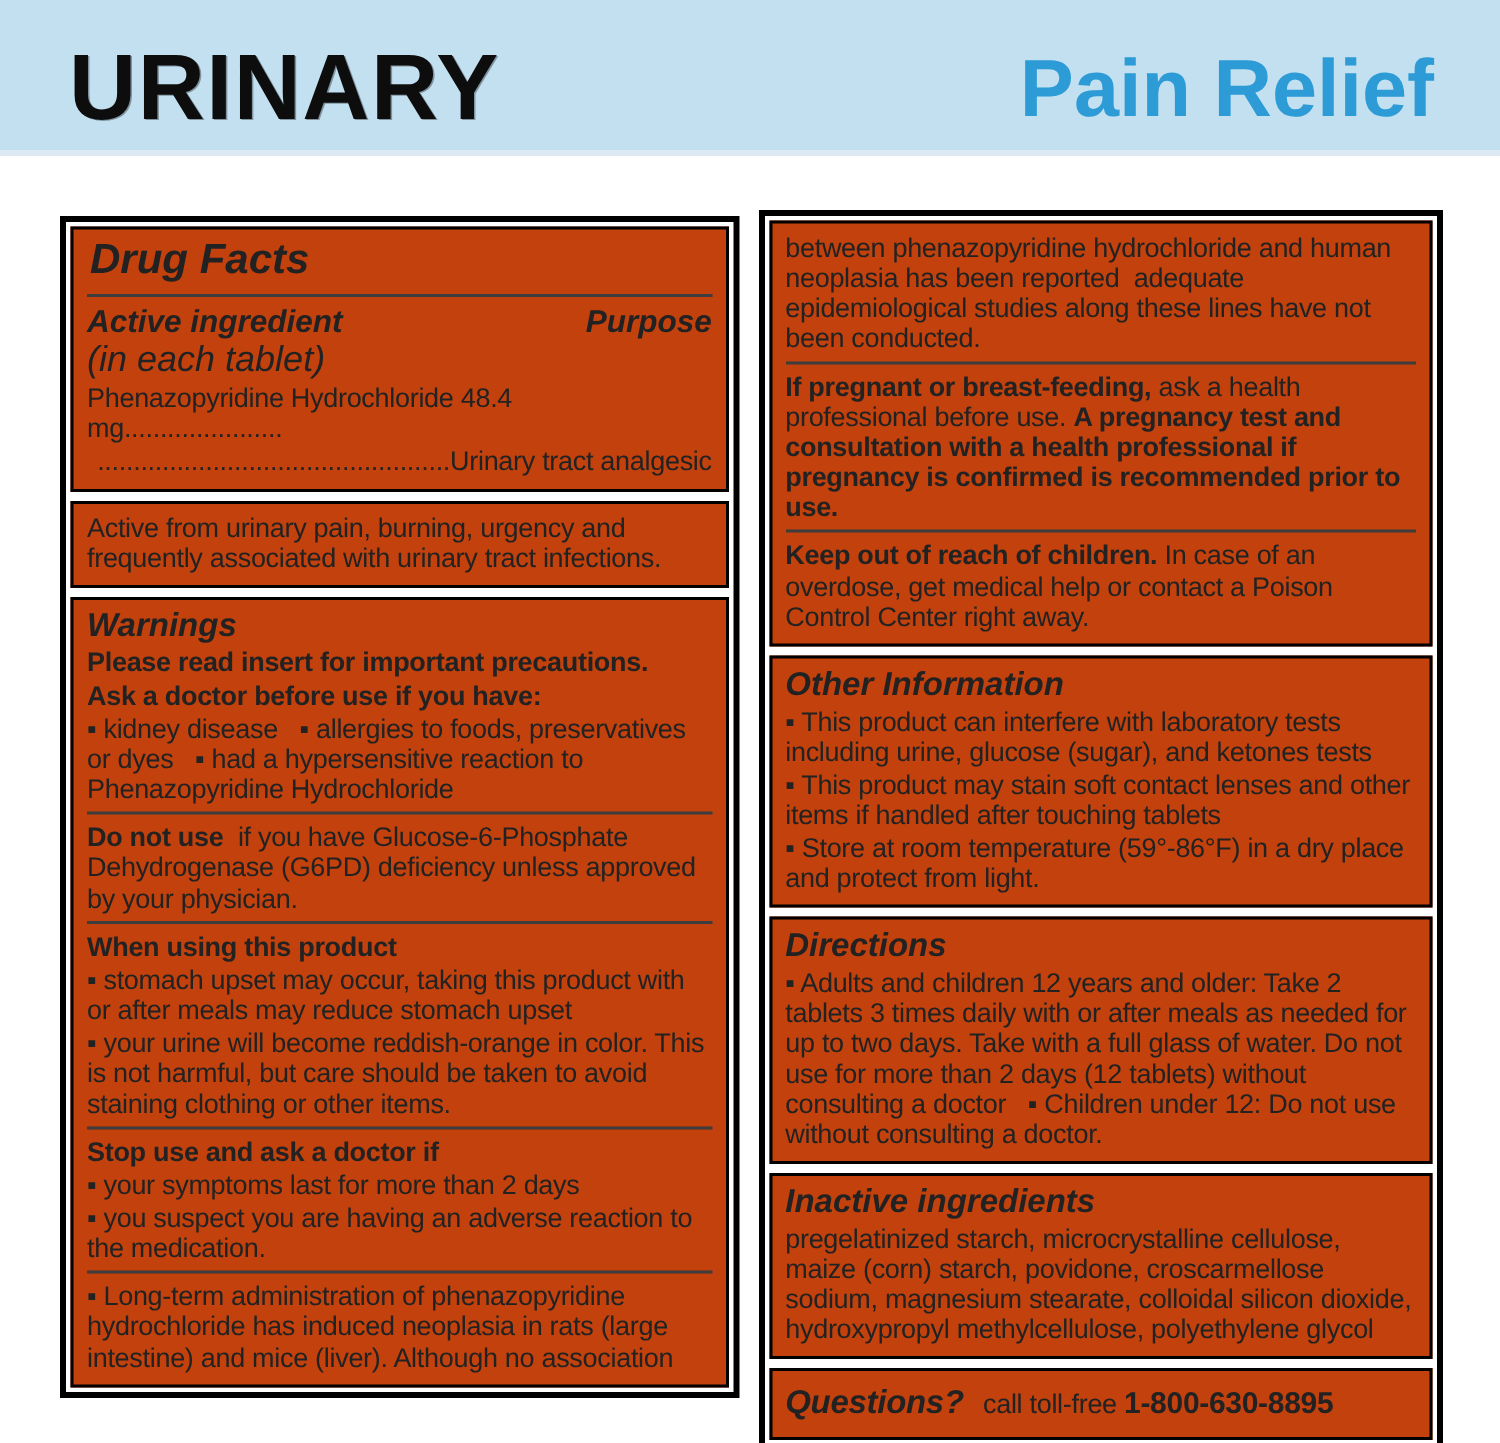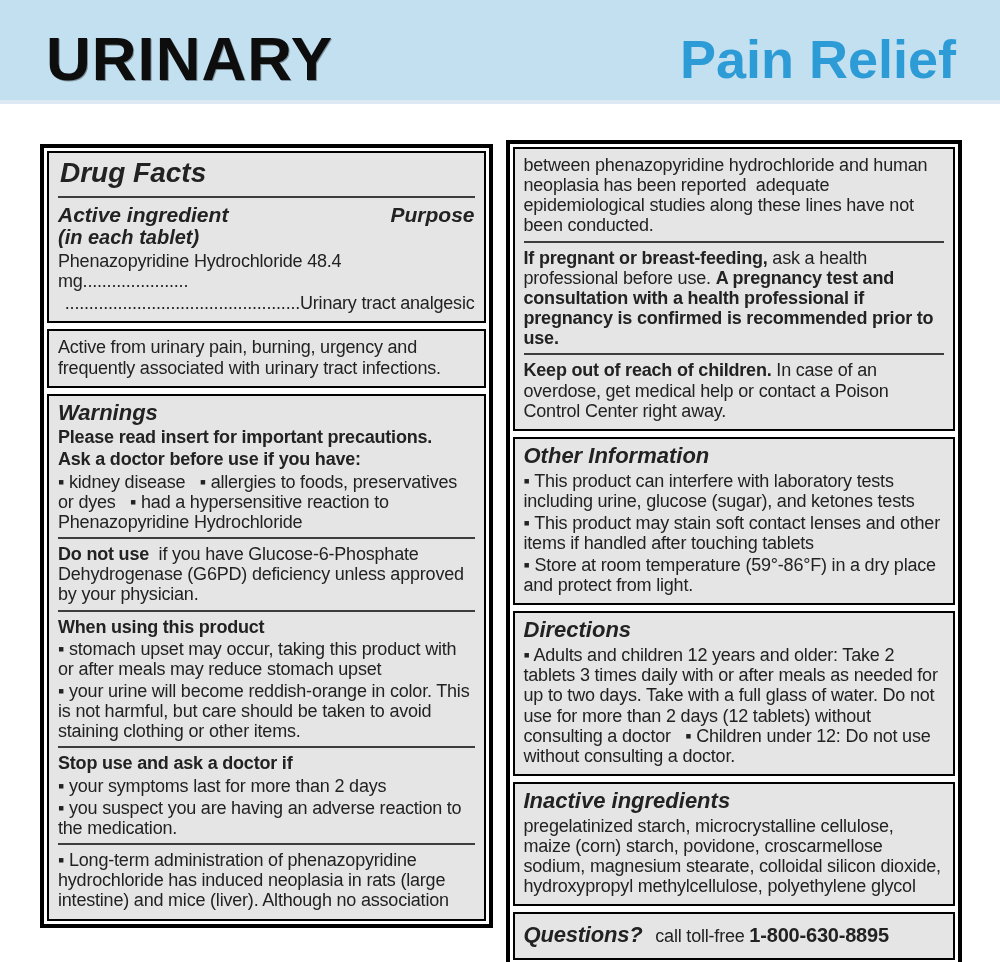--- a/index.html
+++ b/index.html
@@ -48,21 +48,21 @@
     display: flex;
     flex-direction: column;
     gap: 6px;
     background: #ffffff;
   }
   .col-left  { width: 453px; margin-top: 4px; }
   .col-right { width: 457px; }
   .panel {
     border: 2px solid #000;
     padding: 4px 9px 6px 9px;
-    background: #e5e5e5;
+    background: #c2410c;
   }
   .title {
     font-size: 28px;
     font-weight: bold;
     font-style: italic;
     line-height: 1.1;
     padding: 1px 0 2px 2px;
   }
   .h {
     font-size: 22px;
@@ -84,22 +84,22 @@
   .two-col {
     display: flex;
     justify-content: space-between;
     font-size: 21px;
     font-weight: bold;
     font-style: italic;
     line-height: 1.1;
     margin-top: 2px;
   }
   .note {
-    font-size: 20px;
-    font-weight: bold;
+    font-size: 24px;
+    font-weight: normal;
     font-style: italic;
     line-height: 1.05;
     margin: 1px 0 3px 0;
   }
   .divider {
     border-top: 2px solid #3d3d3d;
     margin: 5px 0 5px 0;
   }
   .questions-panel-pad { padding-top: 7px; padding-bottom: 8px; }
 </style>

